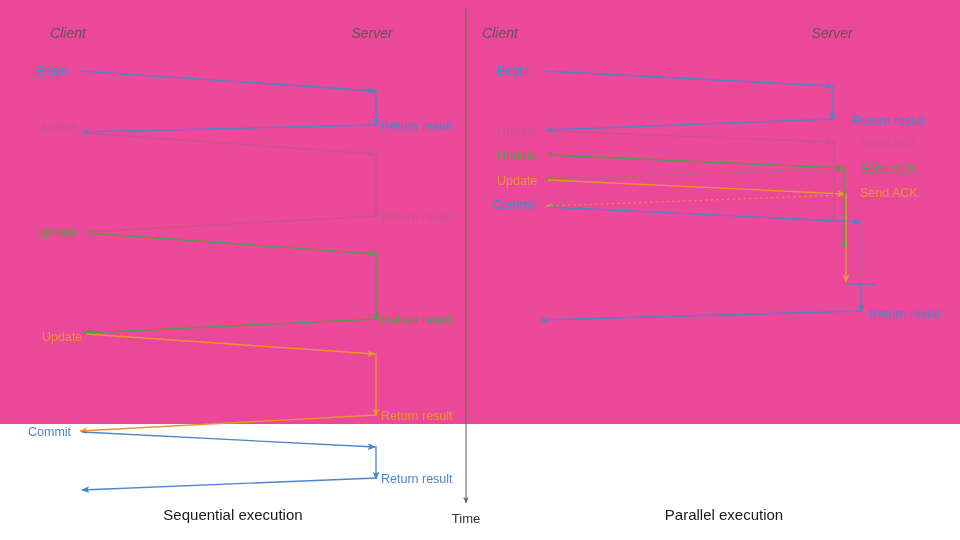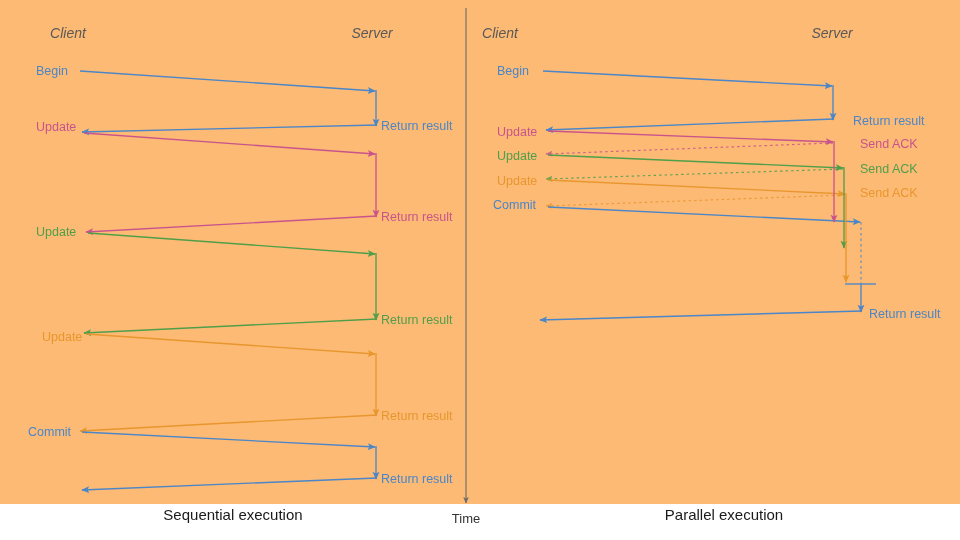--- a/index.html
+++ b/index.html
@@ -10,22 +10,22 @@
   }
   body {
     width: 960px;
     height: 540px;
     overflow: hidden;
     font-family: "Liberation Sans", sans-serif;
   }
   #stage {
     position: relative;
     width: 960px;
-    height: 504px;
-    background: #fdba74;
+    height: 424px;
+    background: #ec4899;
   }
   #diagram {
     position: absolute;
     left: 0;
     top: 0;
   }
   .lane-title {
     font-style: italic;
     font-size: 14px;
     fill: #595959;

